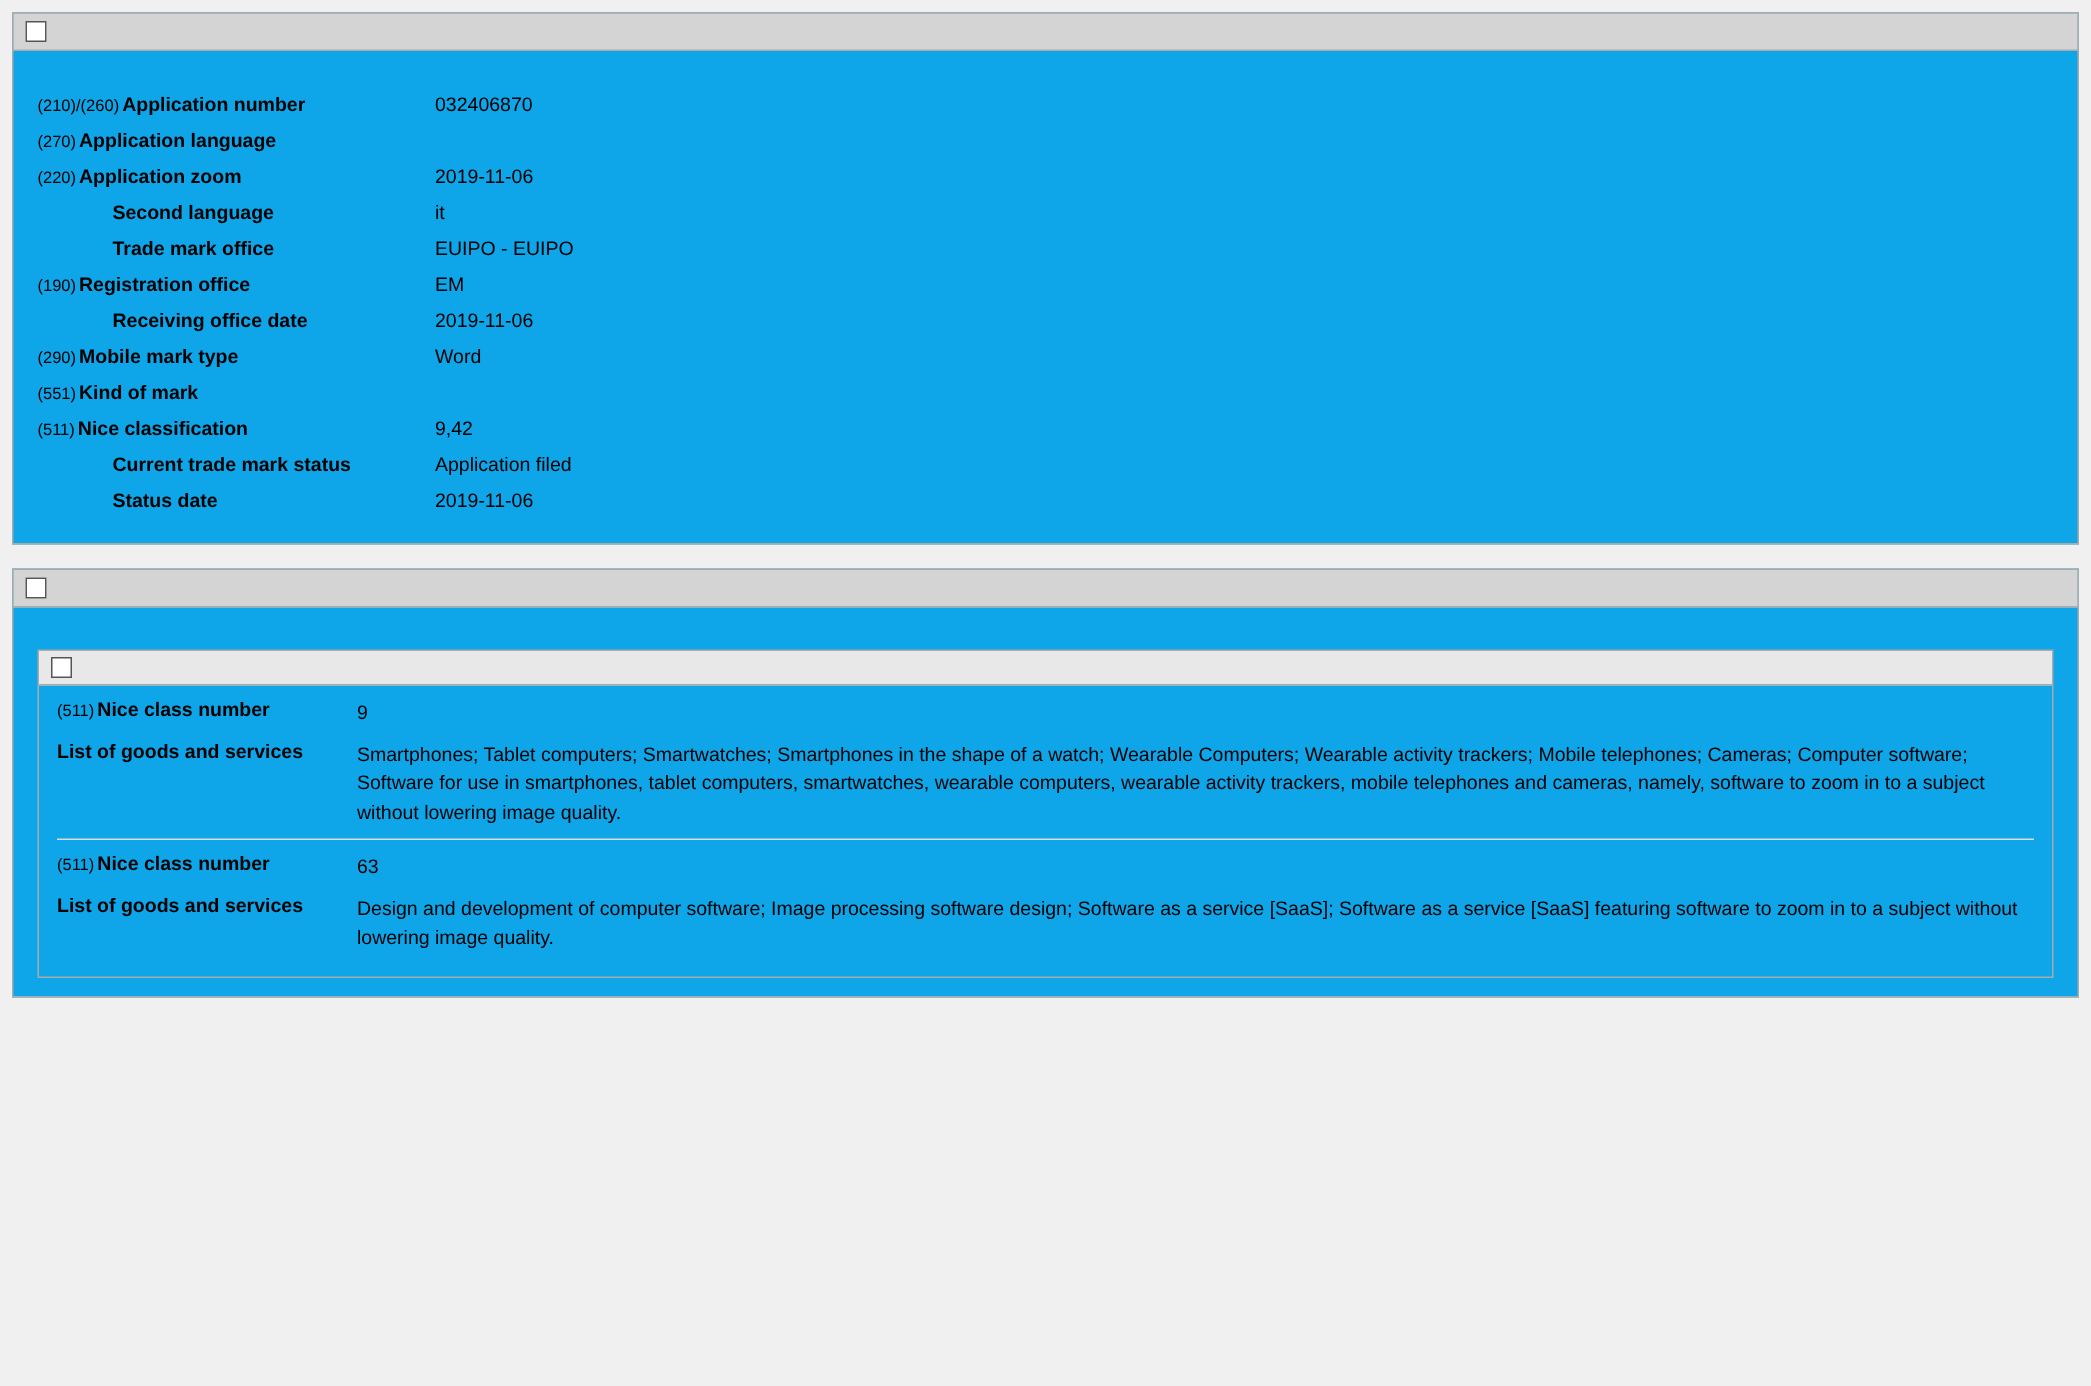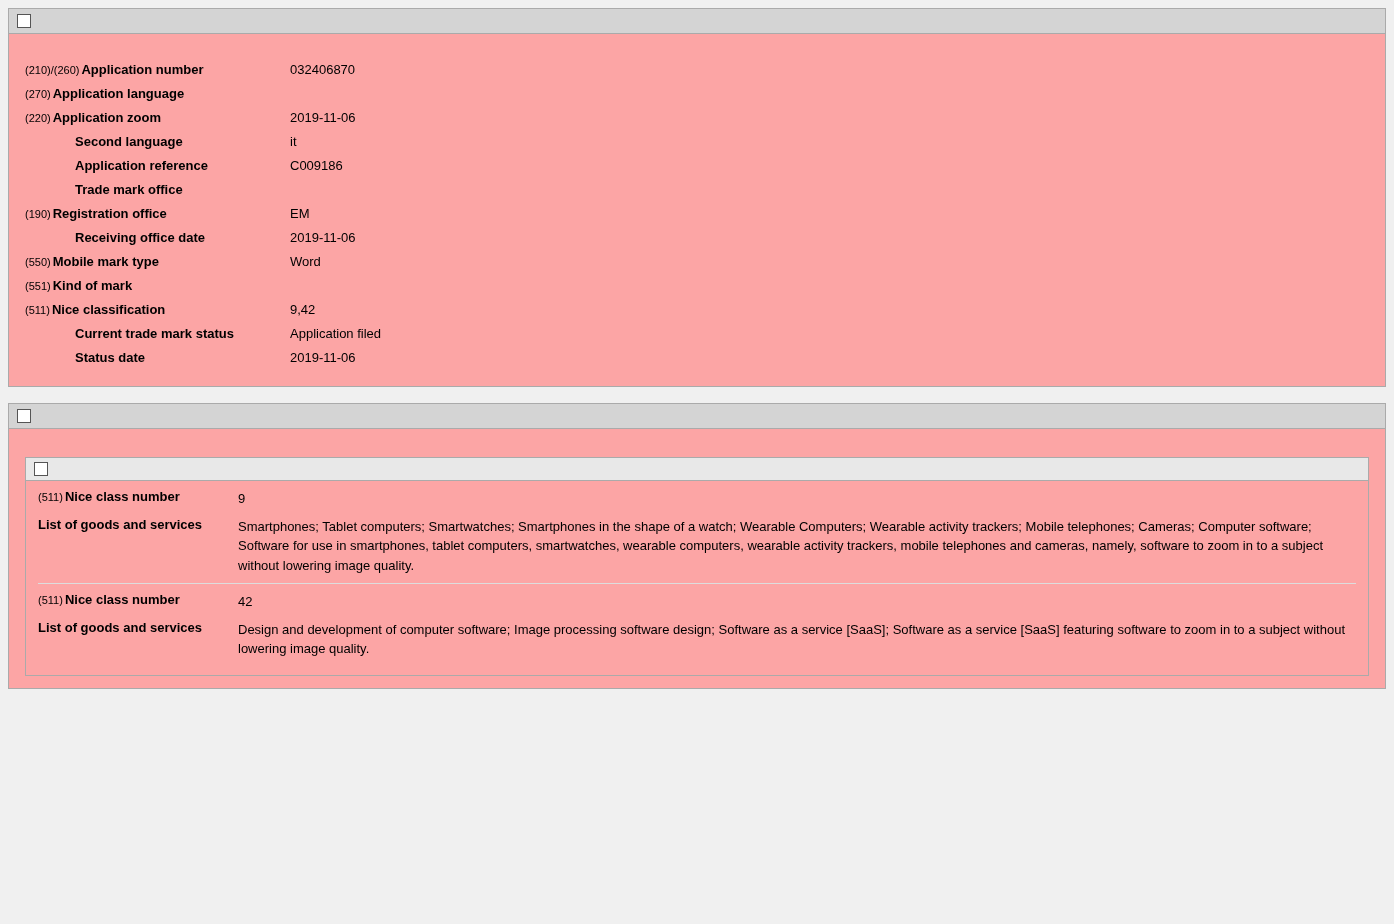--- a/index.html
+++ b/index.html
@@ -7,21 +7,21 @@
       font-family: Arial, sans-serif;
       font-size: 13px;
       background: #f0f0f0;
       color: #000;
       padding: 8px;
     }
 
     .section {
       border: 1px solid #aaa;
       margin-bottom: 16px;
-      background: #fca5a5;
+      background: #0ea5e9;
     }
 
     .section-header {
       background: #d4d4d4;
       padding: 5px 8px;
       display: flex;
       align-items: center;
       justify-content: space-between;
       border-bottom: 1px solid #aaa;
       font-size: 13px;
@@ -204,45 +204,40 @@
           <div class="field-value">2019-11-06</div>
         </div>
         <div class="field-row">
           <div class="field-label indented-label">
             <span>Second language</span>
           </div>
           <div class="field-value">it</div>
         </div>
         <div class="field-row">
           <div class="field-label indented-label">
-            <span>Application reference</span>
-          </div>
-          <div class="field-value">C009186</div>
-        </div>
-        <div class="field-row">
-          <div class="field-label indented-label">
             <span>Trade mark office</span>
           </div>
+          <div class="field-value">EUIPO - EUIPO</div>
         </div>
         <div class="field-row">
           <div class="field-label">
             <span class="code">(190)</span>
             <span>Registration office</span>
           </div>
           <div class="field-value">EM</div>
         </div>
         <div class="field-row">
           <div class="field-label indented-label">
             <span>Receiving office date</span>
           </div>
           <div class="field-value">2019-11-06</div>
         </div>
         <div class="field-row">
           <div class="field-label">
-            <span class="code">(550)</span>
+            <span class="code">(290)</span>
             <span>Mobile mark type</span>
           </div>
           <div class="field-value">Word</div>
         </div>
         <div class="field-row">
           <div class="field-label">
             <span class="code">(551)</span>
             <span>Kind of mark</span>
           </div>
         </div>
@@ -305,21 +300,21 @@
                 <span>List of goods and services</span>
               </div>
               <div class="goods-field-value">Smartphones; Tablet computers; Smartwatches; Smartphones in the shape of a watch; Wearable Computers; Wearable activity trackers; Mobile telephones; Cameras; Computer software; Software for use in smartphones, tablet computers, smartwatches, wearable computers, wearable activity trackers, mobile telephones and cameras, namely, software to zoom in to a subject without lowering image quality.</div>
             </div>
             <hr class="goods-separator">
             <div class="goods-field-row">
               <div class="goods-field-label">
                 <span class="code">(511)</span>
                 <span>Nice class number</span>
               </div>
-              <div class="goods-field-value">42</div>
+              <div class="goods-field-value">63</div>
             </div>
             <div class="goods-field-row">
               <div class="goods-field-label">
                 <span>List of goods and services</span>
               </div>
               <div class="goods-field-value">Design and development of computer software; Image processing software design; Software as a service [SaaS]; Software as a service [SaaS] featuring software to zoom in to a subject without lowering image quality.</div>
             </div>
           </div>
       </div>
     </div>

